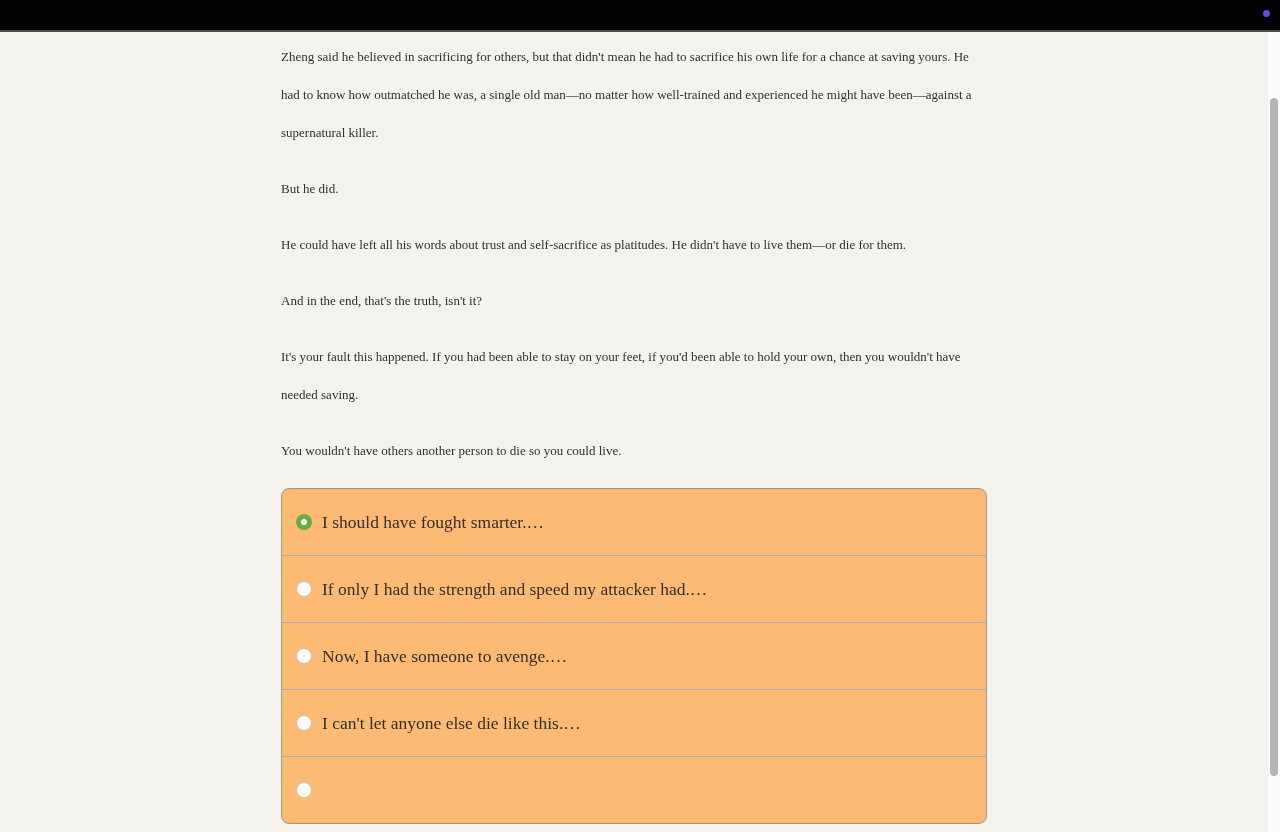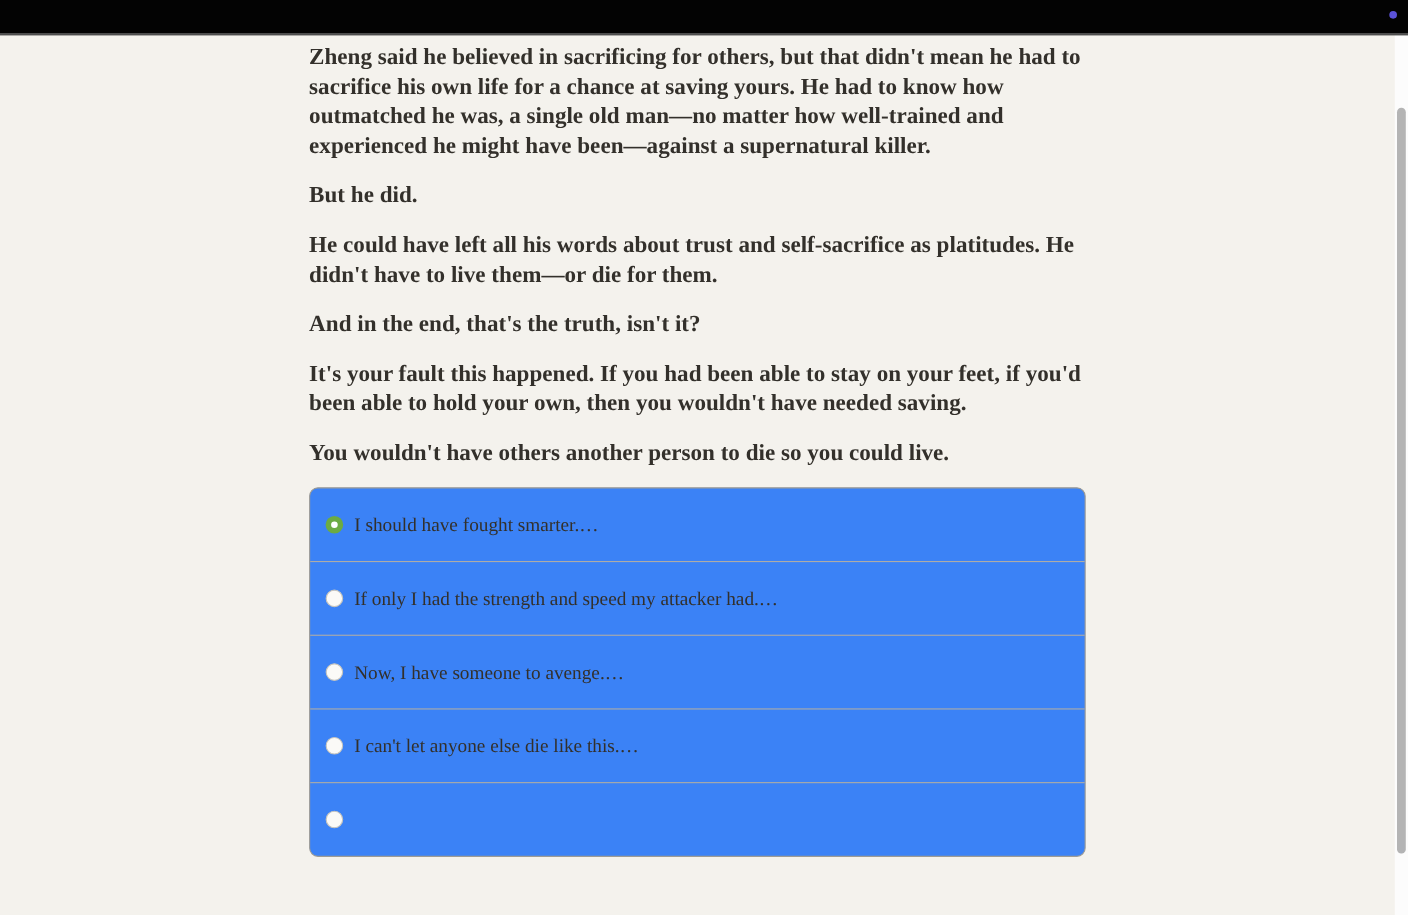--- a/index.html
+++ b/index.html
@@ -65,30 +65,29 @@
     overflow: hidden;
   }
   .column {
     width: 706px;
     margin: 0 auto;
     padding-top: 6px;
     color: #33302b;
   }
   .column p {
     margin: 0 0 18px 0;
-    font-size: 21px;
-    line-height: 27px;
-    font-weight: bold;
+    font-size: 13px;
+    line-height: 38px;
   }
   
   .choices {
     margin-top: 3px;
     border: 1px solid #9d9b94;
     border-radius: 8px;
-    background: #3b82f6;
+    background: #fdba74;
     box-sizing: border-box;
   }
   .choice-row {
     display: flex;
     align-items: center;
     height: 66px;
     padding: 0 14px;
     gap: 10px;
     cursor: pointer;
   }

